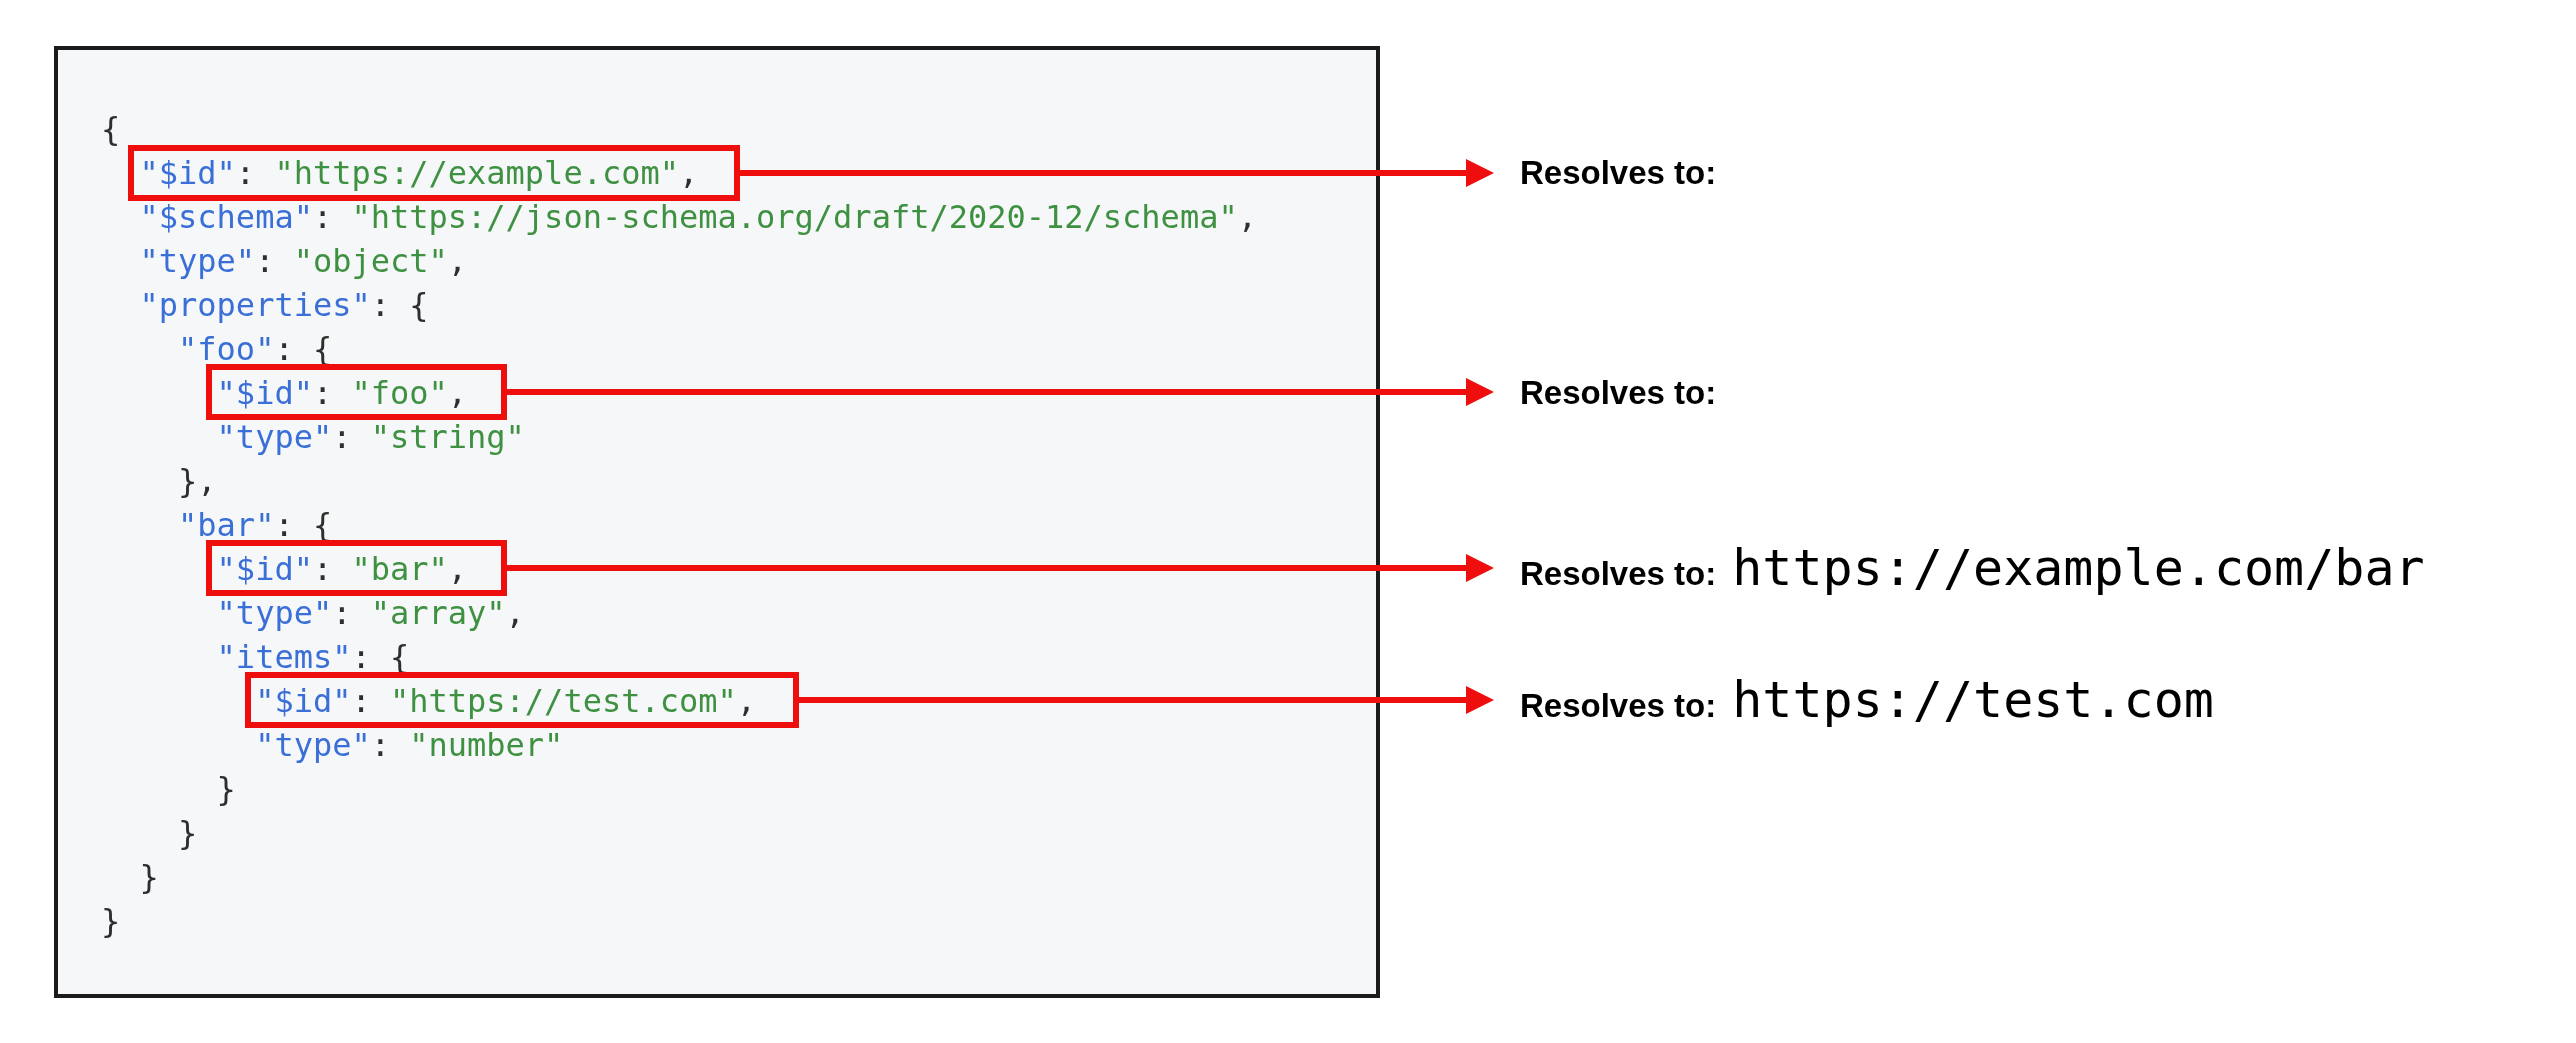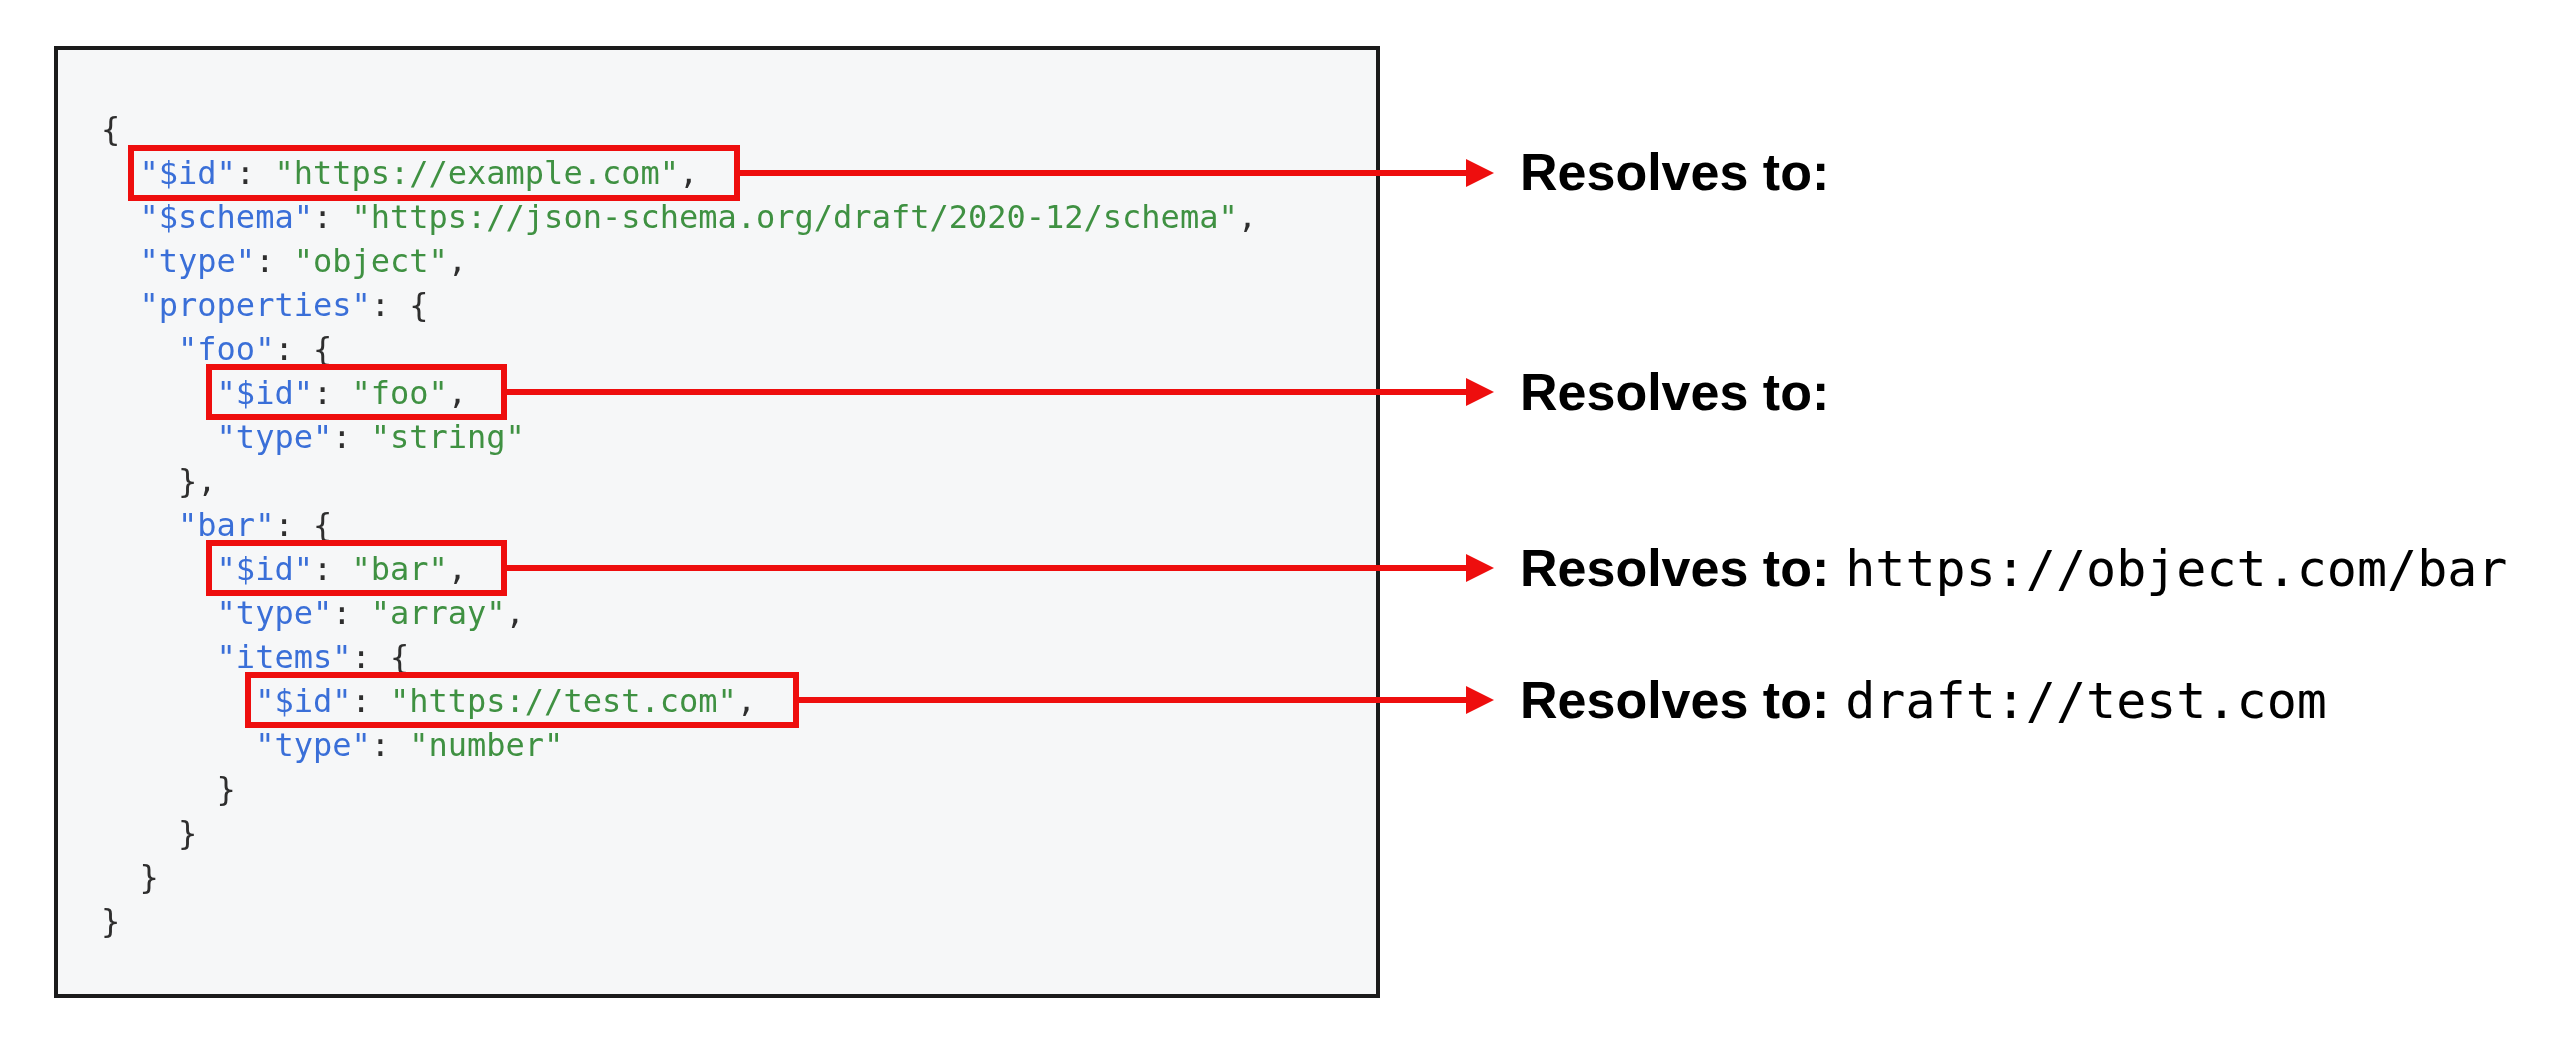--- a/index.html
+++ b/index.html
@@ -68,21 +68,21 @@
     left: 1520px;
     display: flex;
     align-items: baseline;
     gap: 16px;
     white-space: nowrap;
     z-index: 2;
   }
   .annotation-label {
     font-family: "Liberation Sans", sans-serif;
     font-weight: 700;
-    font-size: 52px;
+    font-size: 33px;
     line-height: 59px;
     color: var(--c-ann, #000000);
   }
   .annotation-value {
     font-family: "DejaVu Sans Mono", monospace;
     font-weight: 400;
     font-size: 50px;
     line-height: 59px;
     color: var(--c-ann, #000000);
   }
@@ -121,22 +121,22 @@
     </div>
     <div class="hl-box" style="left: 206px; top: 364px; width: 301px; height: 56px;"></div>
     <div class="arrow" style="left: 503px; top: 389px; width: 963px;"></div>
     <div class="annotation-row" style="top: 363px;">
       <span class="annotation-label">Resolves to:</span>
     </div>
     <div class="hl-box" style="left: 206px; top: 540px; width: 301px; height: 56px;"></div>
     <div class="arrow" style="left: 503px; top: 565px; width: 963px;"></div>
     <div class="annotation-row" style="top: 539px;">
       <span class="annotation-label">Resolves to:</span>
-      <span class="annotation-value">https://object.com/bar</span>
+      <span class="annotation-value">https://example.com/bar</span>
     </div>
     <div class="hl-box" style="left: 245px; top: 672px; width: 554px; height: 56px;"></div>
     <div class="arrow" style="left: 795px; top: 697px; width: 671px;"></div>
     <div class="annotation-row" style="top: 671px;">
       <span class="annotation-label">Resolves to:</span>
-      <span class="annotation-value">draft://test.com</span>
+      <span class="annotation-value">https://test.com</span>
     </div>
   </div>
 
 
 </body></html>

